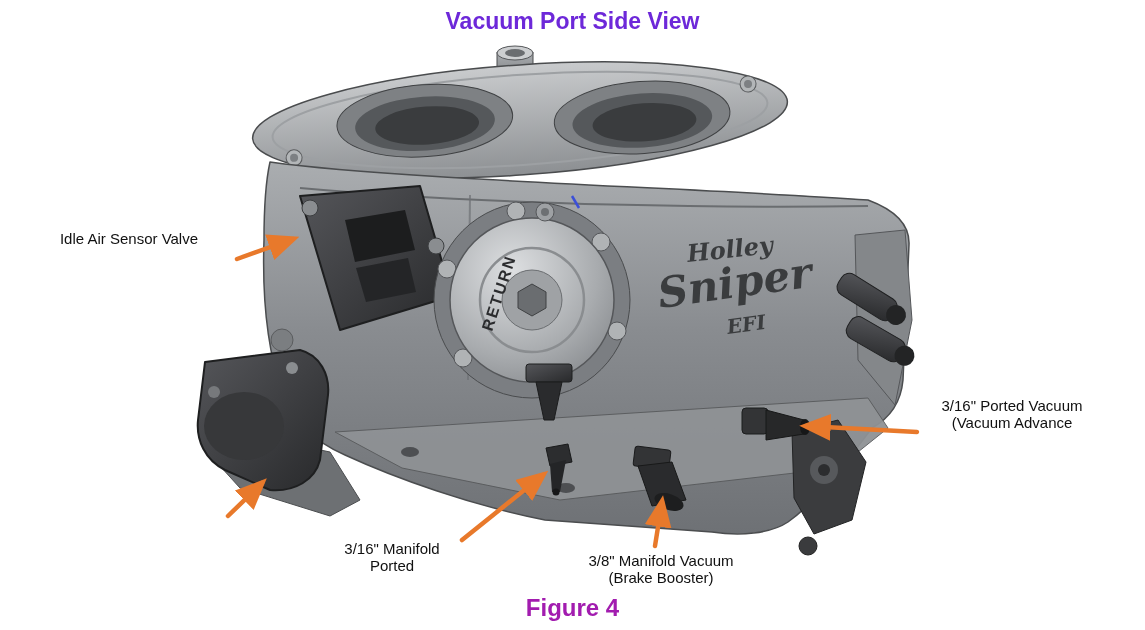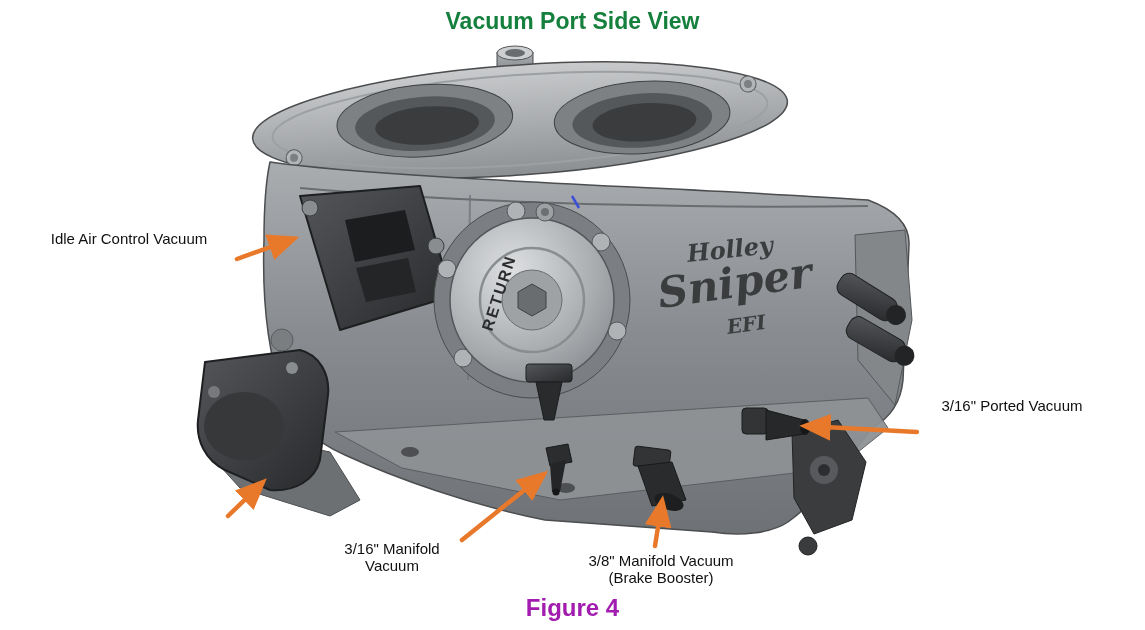--- a/index.html
+++ b/index.html
@@ -2,21 +2,21 @@
 <html><head>
 <meta charset="utf-8">
 <style>
   html,body{margin:0;padding:0;background:#fff;}
   #stage{
     position:relative;width:1145px;height:630px;background:#fff;overflow:hidden;
     font-family:"Liberation Sans",sans-serif;color:#111;
   }
   .figure-title{
     position:absolute;top:8px;left:0;width:100%;text-align:center;
-    font-size:23px;font-weight:bold;color:#15803d;
+    font-size:23px;font-weight:bold;color:#6d28d9;
   }
   .figure-caption{
     position:absolute;top:594px;left:0;width:100%;text-align:center;
     font-size:24px;font-weight:bold;color:#a21caf;
   }
   .callout{
     position:absolute;text-align:center;font-size:15px;line-height:1.12;color:#101010;
   }
   .callout div{white-space:nowrap;}
   #c-iac{left:39px;top:231px;width:180px;}
@@ -179,33 +179,34 @@
     <g stroke="#E8792B" stroke-width="4.5" fill="none" stroke-linecap="round">
       <line x1="237" y1="259" x2="293" y2="239" marker-end="url(#ah)" stroke="#E8792B"></line>
       <line x1="228" y1="516" x2="262" y2="483" marker-end="url(#ah)" stroke="#E8792B"></line>
       <line x1="462" y1="540" x2="543" y2="475" marker-end="url(#ah)" stroke="#E8792B"></line>
       <line x1="655" y1="546" x2="662" y2="502" marker-end="url(#ah)" stroke="#E8792B"></line>
       <line x1="917" y1="432" x2="806" y2="426" marker-end="url(#ah)" stroke="#E8792B"></line>
     </g>
   </svg>
 
   <div class="callout" id="c-iac">
-    <div>Idle Air Control Vacuum</div>
+    <div>Idle Air Sensor Valve</div>
   </div>
 
 
   <div class="callout" id="c-m316">
     <div>3/16" Manifold</div>
-    <div>Vacuum</div>
+    <div>Ported</div>
   </div>
 
   <div class="callout" id="c-m38">
     <div>3/8" Manifold Vacuum</div>
     <div>(Brake Booster)</div>
   </div>
 
   <div class="callout" id="c-p316">
     <div>3/16" Ported Vacuum</div>
+    <div>(Vacuum Advance</div>
   </div>
 
   <div class="figure-caption">Figure 4</div>
 
 </div>
 
 </body></html>

